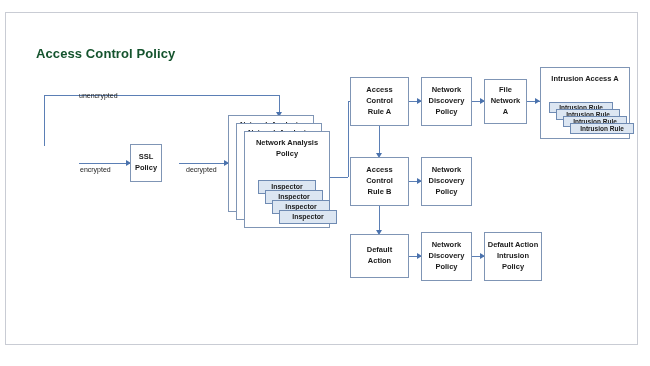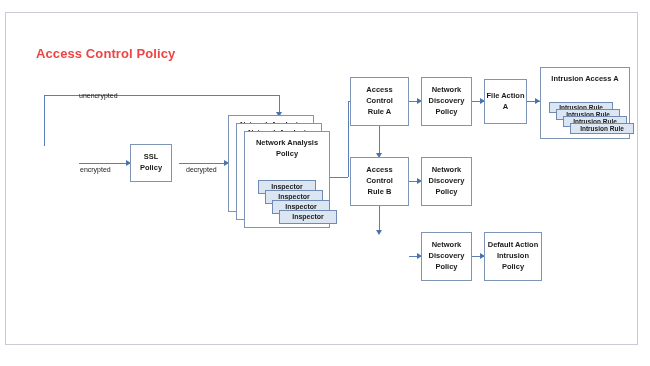--- a/index.html
+++ b/index.html
@@ -24,21 +24,21 @@
     background: #ffffff;
     box-sizing: border-box;
   }
 
   #title {
     position: absolute;
     left: 35px;
     top: 45px;
     font-size: 13px;
     font-weight: bold;
-    color: #ef4444;
+    color: #14532d;
     letter-spacing: 0.1px;
     white-space: nowrap;
   }
 
   
   .box {
     position: absolute;
     box-sizing: border-box;
     border: 1px solid #7f95b5;
     background: #ffffff;
@@ -136,21 +136,21 @@
   <div class="arrow right" style="left:411px; top:239.5px;"></div>
 
   <div class="ln h" style="left:466px; top:243px; width:12px;"></div>
   <div class="arrow right" style="left:474px; top:239.5px;"></div>
 
   <div class="edge-label" style="left:73px; top:79px;">unencrypted</div>
   <div class="edge-label" style="left:74px; top:153px;">encrypted</div>
   <div class="edge-label" style="left:180px; top:153px;">decrypted</div>
 
 
-  <div class="box" style="left:124px; top:131px; width:42px; height:38px;">
+  <div class="box" style="left:124px; top:131px; width:32px; height:38px;">
     <span class="lbl">SSL Policy</span>
   </div>
 
   <div class="box" style="left:222px; top:102px; width:86px; height:97px; align-items:flex-start; padding-top:4px;">
     <span class="lbl">Network Analysis</span>
   </div>
 
   <div class="box" style="left:230px; top:110px; width:86px; height:97px; align-items:flex-start; padding-top:4px;">
     <span class="lbl">Network Analysis</span>
   </div>
@@ -178,41 +178,45 @@
 Control
 Rule A</span>
   </div>
 
   <div class="box" style="left:344px; top:144px; width:59px; height:49px;">
     <span class="lbl">Access
 Control
 Rule B</span>
   </div>
 
+  <div class="box" style="left:344px; top:221px; width:59px; height:44px;">
+    <span class="lbl">Default
+Action</span>
+  </div>
 
   <div class="box" style="left:415px; top:64px; width:51px; height:49px;">
     <span class="lbl">Network
 Discovery
 Policy</span>
   </div>
 
   <div class="box" style="left:415px; top:144px; width:51px; height:49px;">
     <span class="lbl">Network
 Discovery
 Policy</span>
   </div>
 
   <div class="box" style="left:415px; top:219px; width:51px; height:49px;">
     <span class="lbl">Network
 Discovery
 Policy</span>
   </div>
 
   <div class="box" style="left:478px; top:66px; width:43px; height:45px;">
-    <span class="lbl">File Action
+    <span class="lbl">File Network
 A</span>
   </div>
 
   <div class="box" style="left:478px; top:219px; width:58px; height:49px;">
     <span class="lbl">Default Action
 Intrusion
 Policy</span>
   </div>
 
   <div class="box" style="left:534px; top:54px; width:90px; height:72px; align-items:flex-start; padding-top:6px;">

